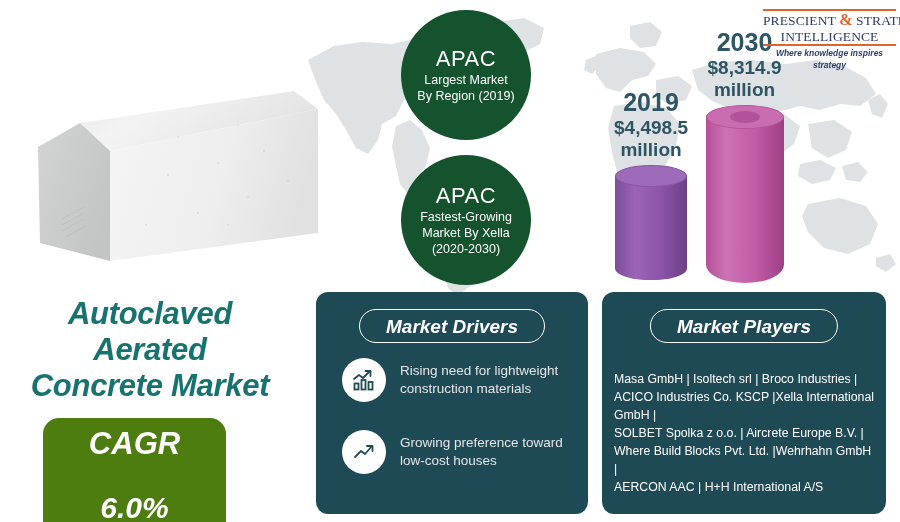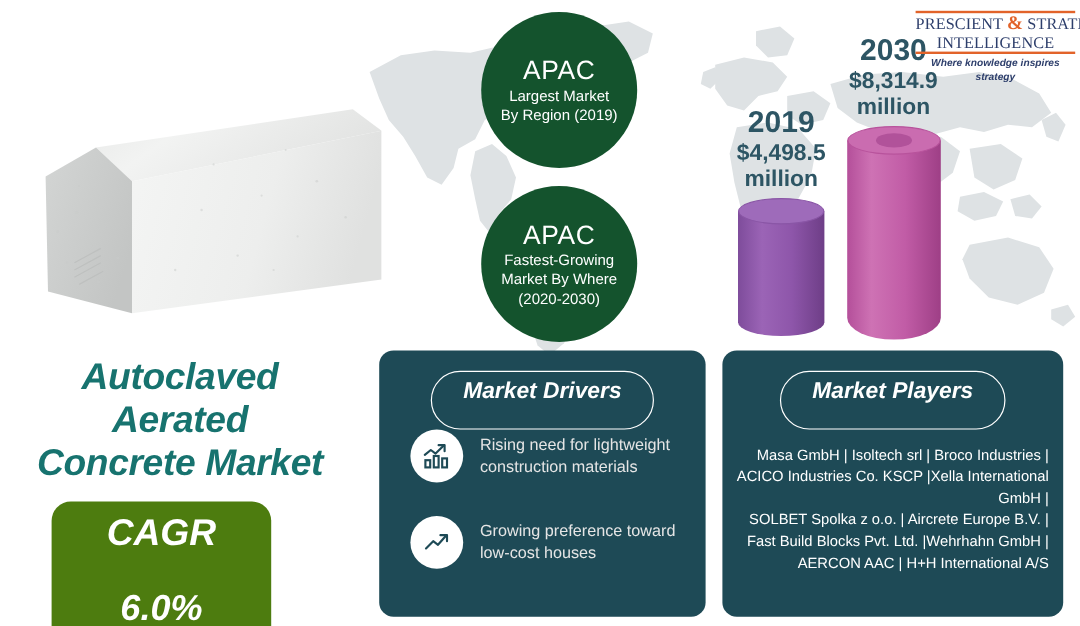--- a/index.html
+++ b/index.html
@@ -244,21 +244,21 @@
     position: absolute;
     left: 50%;
     transform: translateX(-50%);
     top: 17px;
     border: 1.5px solid #ffffff;
     border-radius: 999px;
     color: #ffffff;
     font-size: 19px;
     font-style: italic;
     font-weight: bold;
-    padding: 6px 26px 19px;
+    padding: 6px 26px 4px;
     white-space: nowrap;
     background: #1E4A56;
   }
 
   
   .driver-row {
     position: absolute;
     display: flex;
     align-items: center;
     left: 26px;
@@ -285,21 +285,21 @@
 
   
   .players-text {
     position: absolute;
     left: 12px;
     top: 78px;
     width: 260px;
     color: #ffffff;
     font-size: 12.3px;
     line-height: 18px;
-    text-align: right;
+    text-align: left;
   }
 </style>
 </head>
 <body>
 
 <div class="canvas">
 
   <svg class="worldmap" viewBox="0 0 600 290">
     <g fill="#DEE2E4">
 
@@ -410,21 +410,21 @@
 
   <div class="apac-circle" id="apac-circle-1">
     <div class="apac-title">APAC</div>
     <div class="apac-sub">Largest Market</div>
     <div class="apac-sub">By Region (2019)</div>
   </div>
 
   <div class="apac-circle" id="apac-circle-2">
     <div class="apac-title">APAC</div>
     <div class="apac-sub">Fastest-Growing</div>
-    <div class="apac-sub">Market By Where</div>
+    <div class="apac-sub">Market By Xella</div>
     <div class="apac-sub">(2020-2030)</div>
   </div>
 
   <div class="cyl-group" id="cyl-2019">
     <div class="cyl-caption">
       <div class="cyl-year">2019</div>
       <div class="cyl-amount">$4,498.5</div>
       <div class="cyl-amount">million</div>
     </div>
     <div class="cyl-shape">
@@ -496,18 +496,18 @@
       </div>
     </div>
   </div>
 
   <div class="panel" id="panel-players">
     <div class="panel-heading">Market Players</div>
     <div class="players-text">
       <div>Masa GmbH | Isoltech srl | Broco Industries |</div>
       <div>ACICO Industries Co. KSCP |Xella International GmbH |</div>
       <div>SOLBET Spolka z o.o. | Aircrete Europe B.V. |</div>
-      <div>Fast Build Blocks Pvt. Ltd. |Wehrhahn GmbH |</div>
+      <div>Where Build Blocks Pvt. Ltd. |Wehrhahn GmbH |</div>
       <div>AERCON AAC | H+H International A/S</div>
     </div>
   </div>
 
 </div>
 
 </body></html>

